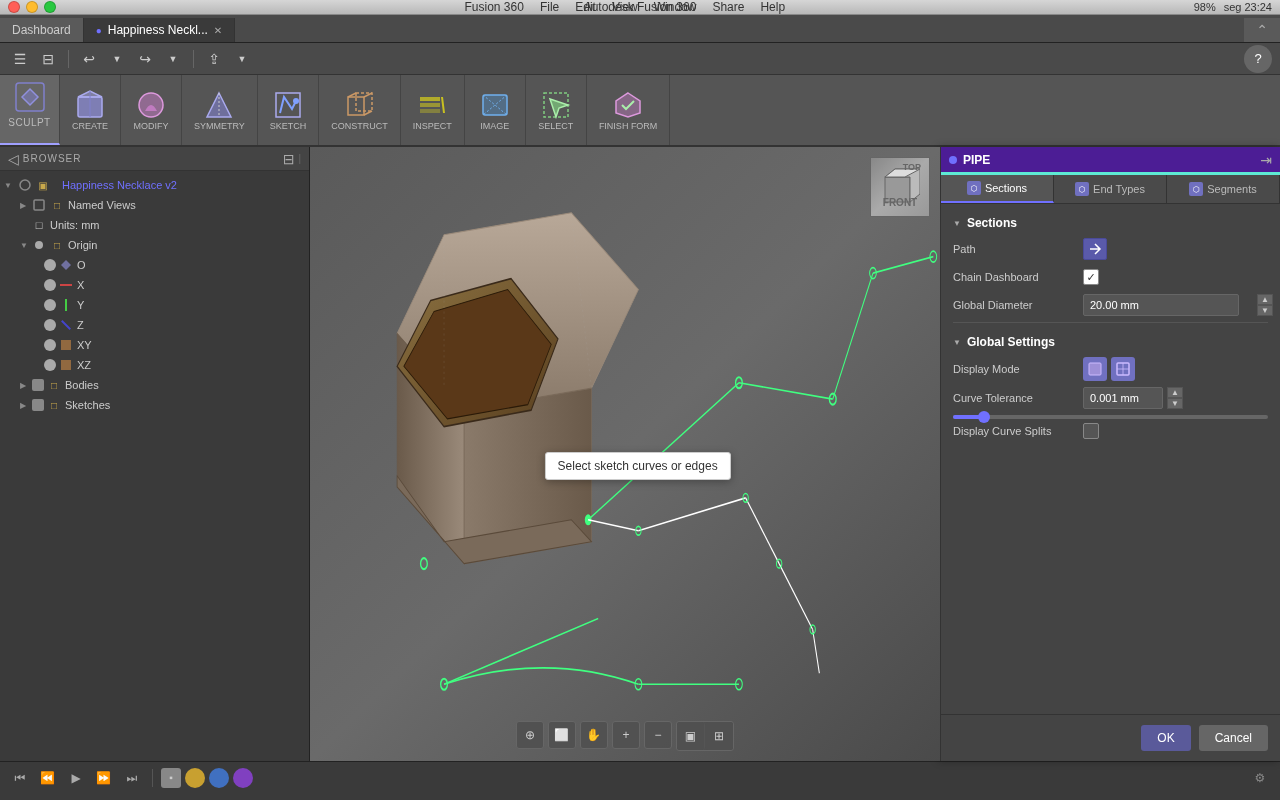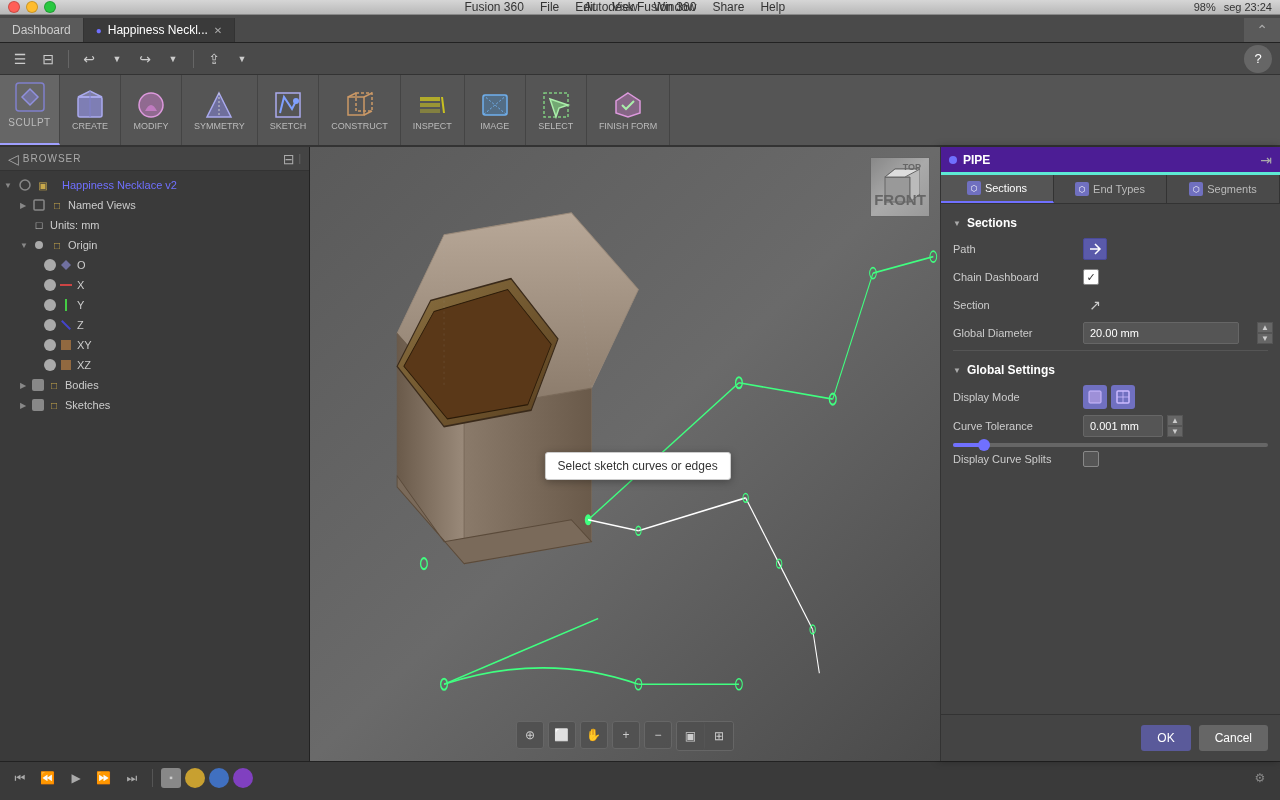--- a/index.html
+++ b/index.html
@@ -66,21 +66,21 @@
     .indented-1 { padding-left: 20px; }
     .indented-2 { padding-left: 32px; }
 
     
     .viewport { flex: 1; position: relative; background: linear-gradient(135deg, #5a5a5a 0%, #6a6a6a 50%, #4a4a4a 100%); overflow: hidden; }
 
     
     .nav-cube { position: absolute; top: 10px; right: 10px; width: 60px; height: 60px; }
     .cube-face { width: 60px; height: 60px; background: linear-gradient(135deg, #888 0%, #aaa 50%, #999 100%); border: 1px solid #666; display: flex; align-items: center; justify-content: center; font-size: 10px; color: #444; font-weight: bold; position: relative; }
     .cube-top-label { position: absolute; top: 4px; right: 8px; font-size: 9px; color: #666; }
-    .cube-front-label { position: absolute; bottom: 8px; left: 50%; transform: translateX(-50%); font-size: 15px; color: #666; }
+    .cube-front-label { position: absolute; bottom: 8px; left: 50%; transform: translateX(-50%); font-size: 10px; color: #666; }
 
     
     .tooltip { position: absolute; top: 52%; left: 52%; transform: translate(-50%, -50%); background: #fff; color: #333; padding: 6px 12px; border-radius: 3px; font-size: 12px; white-space: nowrap; box-shadow: 0 2px 8px rgba(0,0,0,0.3); border: 1px solid #ccc; }
 
     
     .view-controls { position: absolute; bottom: 10px; left: 50%; transform: translateX(-50%); display: flex; gap: 4px; }
     .view-btn { width: 28px; height: 28px; background: rgba(80,80,80,0.9); border: 1px solid #666; border-radius: 3px; display: flex; align-items: center; justify-content: center; cursor: pointer; color: #ccc; font-size: 12px; }
     .view-btn-group { display: flex; background: rgba(80,80,80,0.9); border: 1px solid #666; border-radius: 3px; overflow: hidden; }
     .view-btn-group .view-btn { border: none; border-right: 1px solid #555; }
     .view-btn-group .view-btn:last-child { border-right: none; }
@@ -624,26 +624,20 @@
         </div>
       </div>
 
       <div class="field-row">
         <span class="field-label">Chain Dashboard</span>
         <div class="field-control">
           <div class="checkbox-checked"></div>
         </div>
       </div>
 
-      <div class="field-row">
-        <span class="field-label">Section</span>
-        <div class="field-control">
-          <div class="cursor-icon">↗</div>
-        </div>
-      </div>
 
       <div class="field-row">
         <span class="field-label">Global Diameter</span>
         <div class="field-control diameter-row">
           <input type="text" class="diameter-input" value="20.00 mm" style="">
           <div style="display:flex; flex-direction:column;">
             <div class="spinner-btn">▲</div>
             <div class="spinner-btn">▼</div>
           </div>
         </div>

